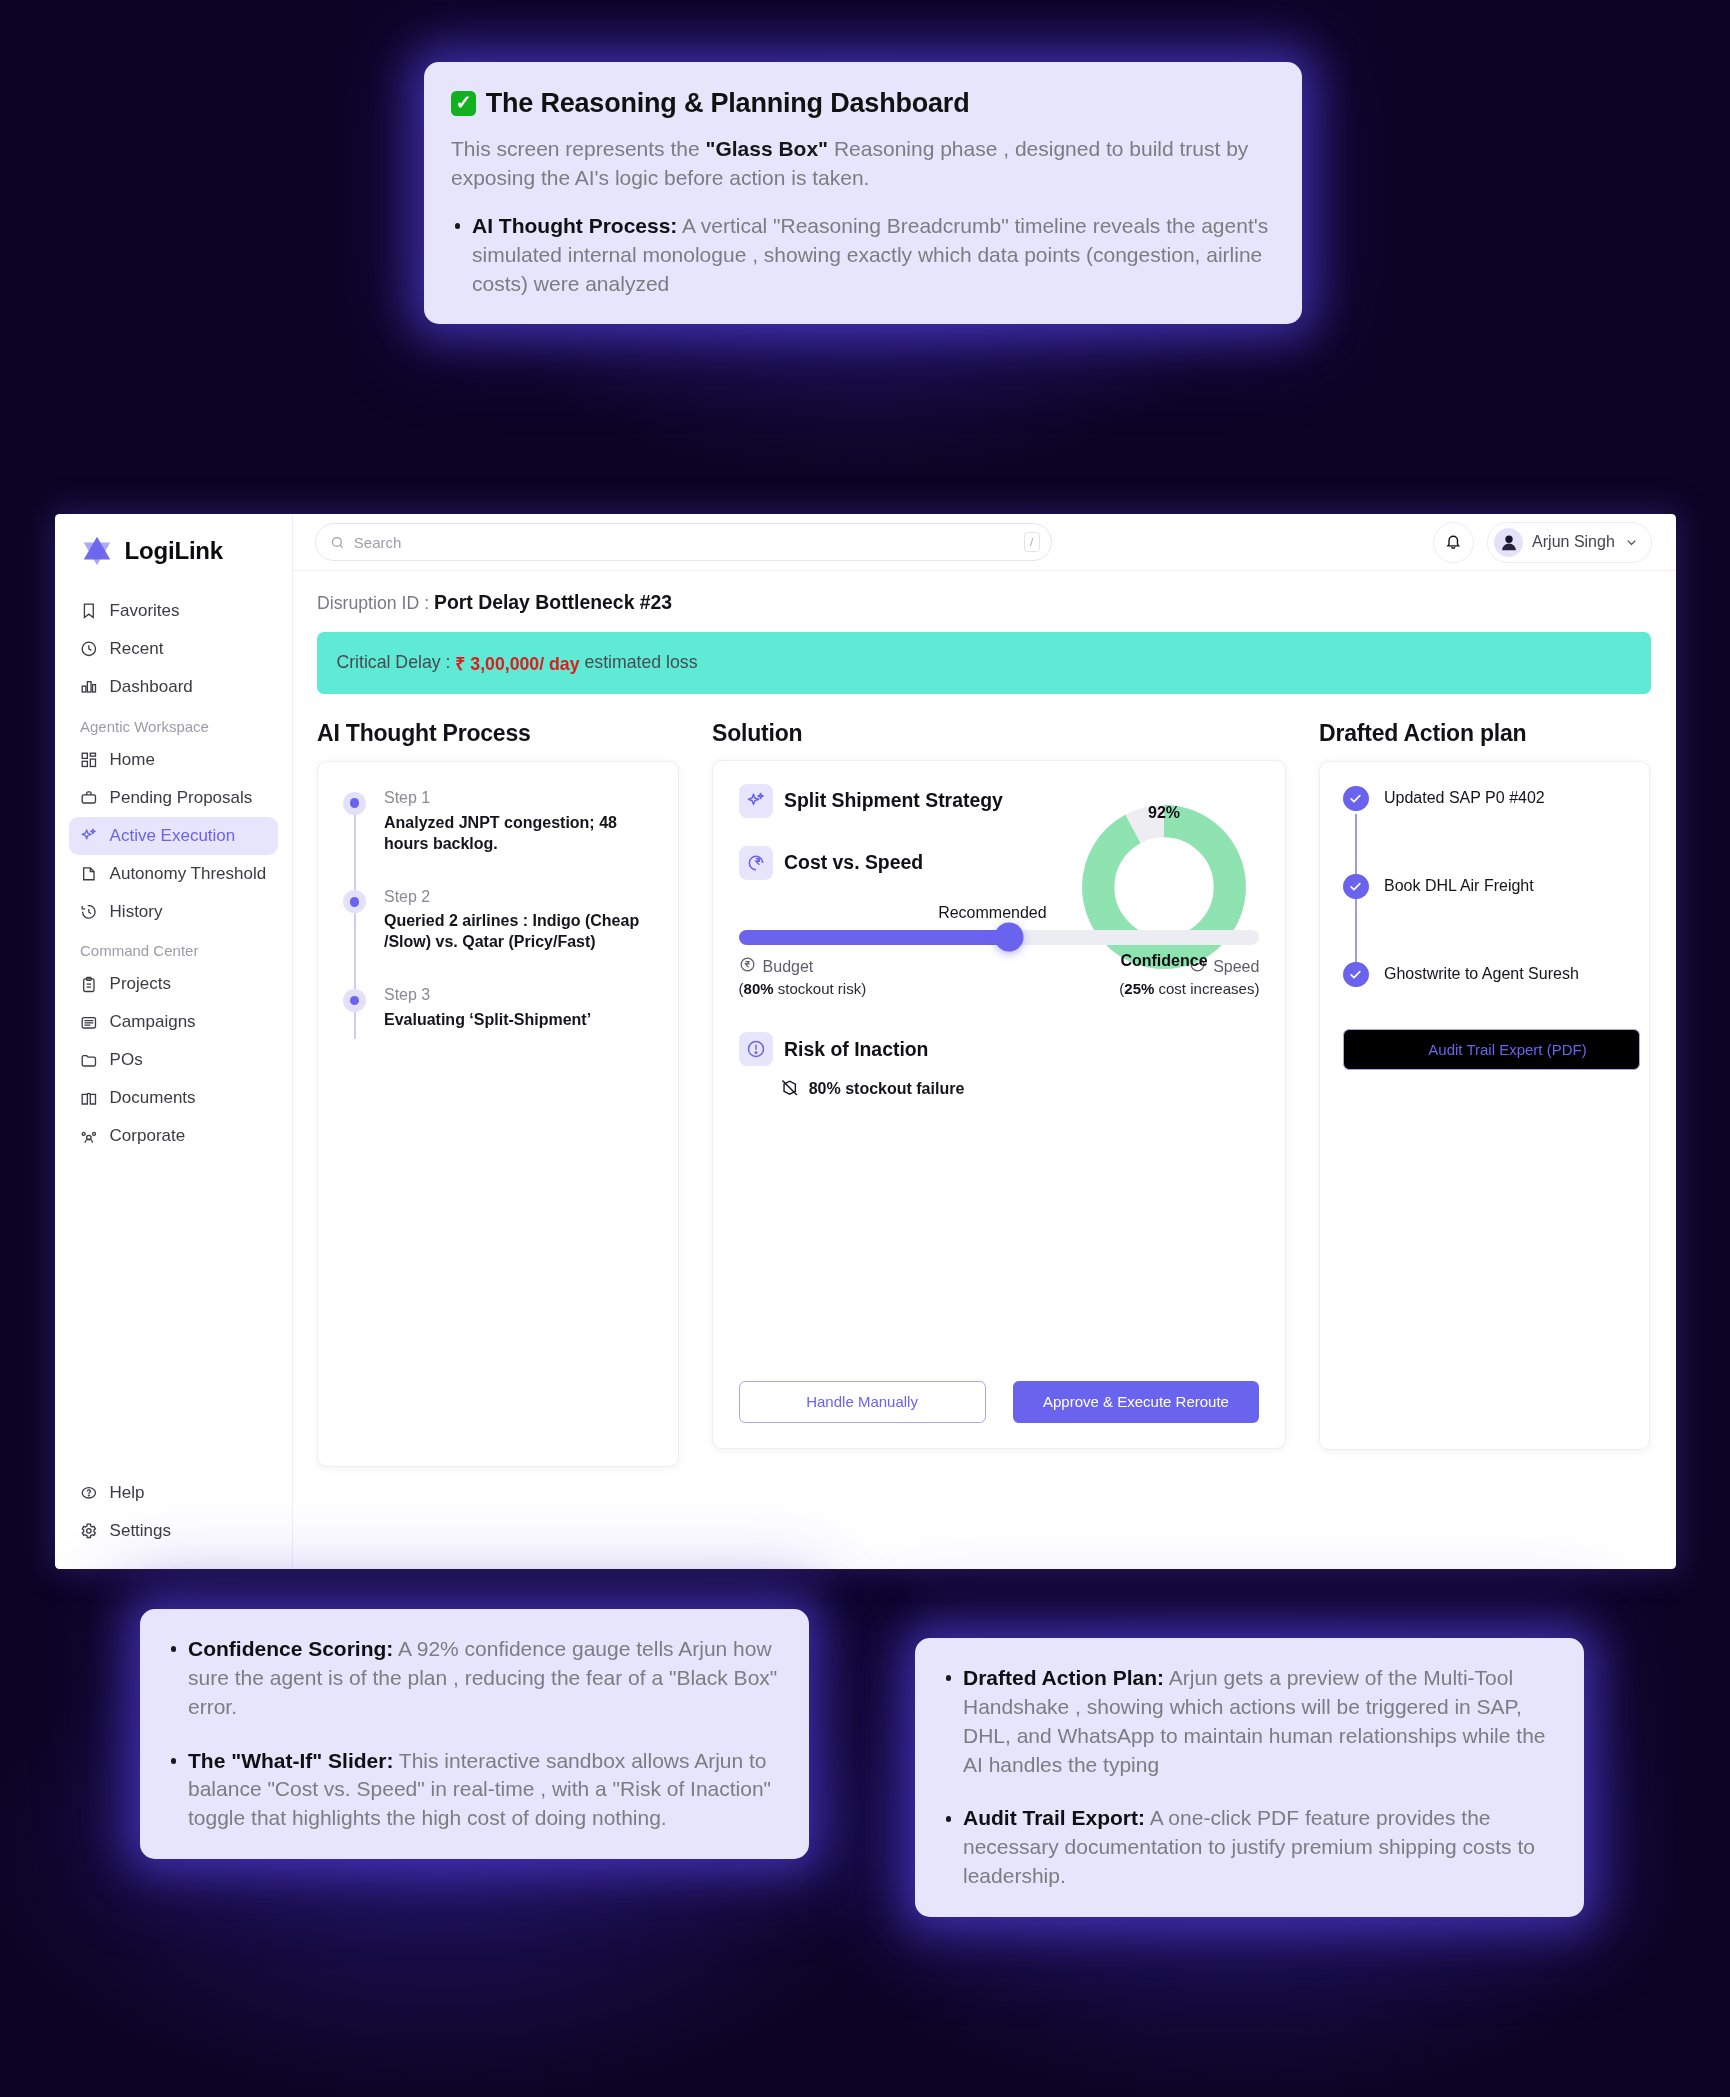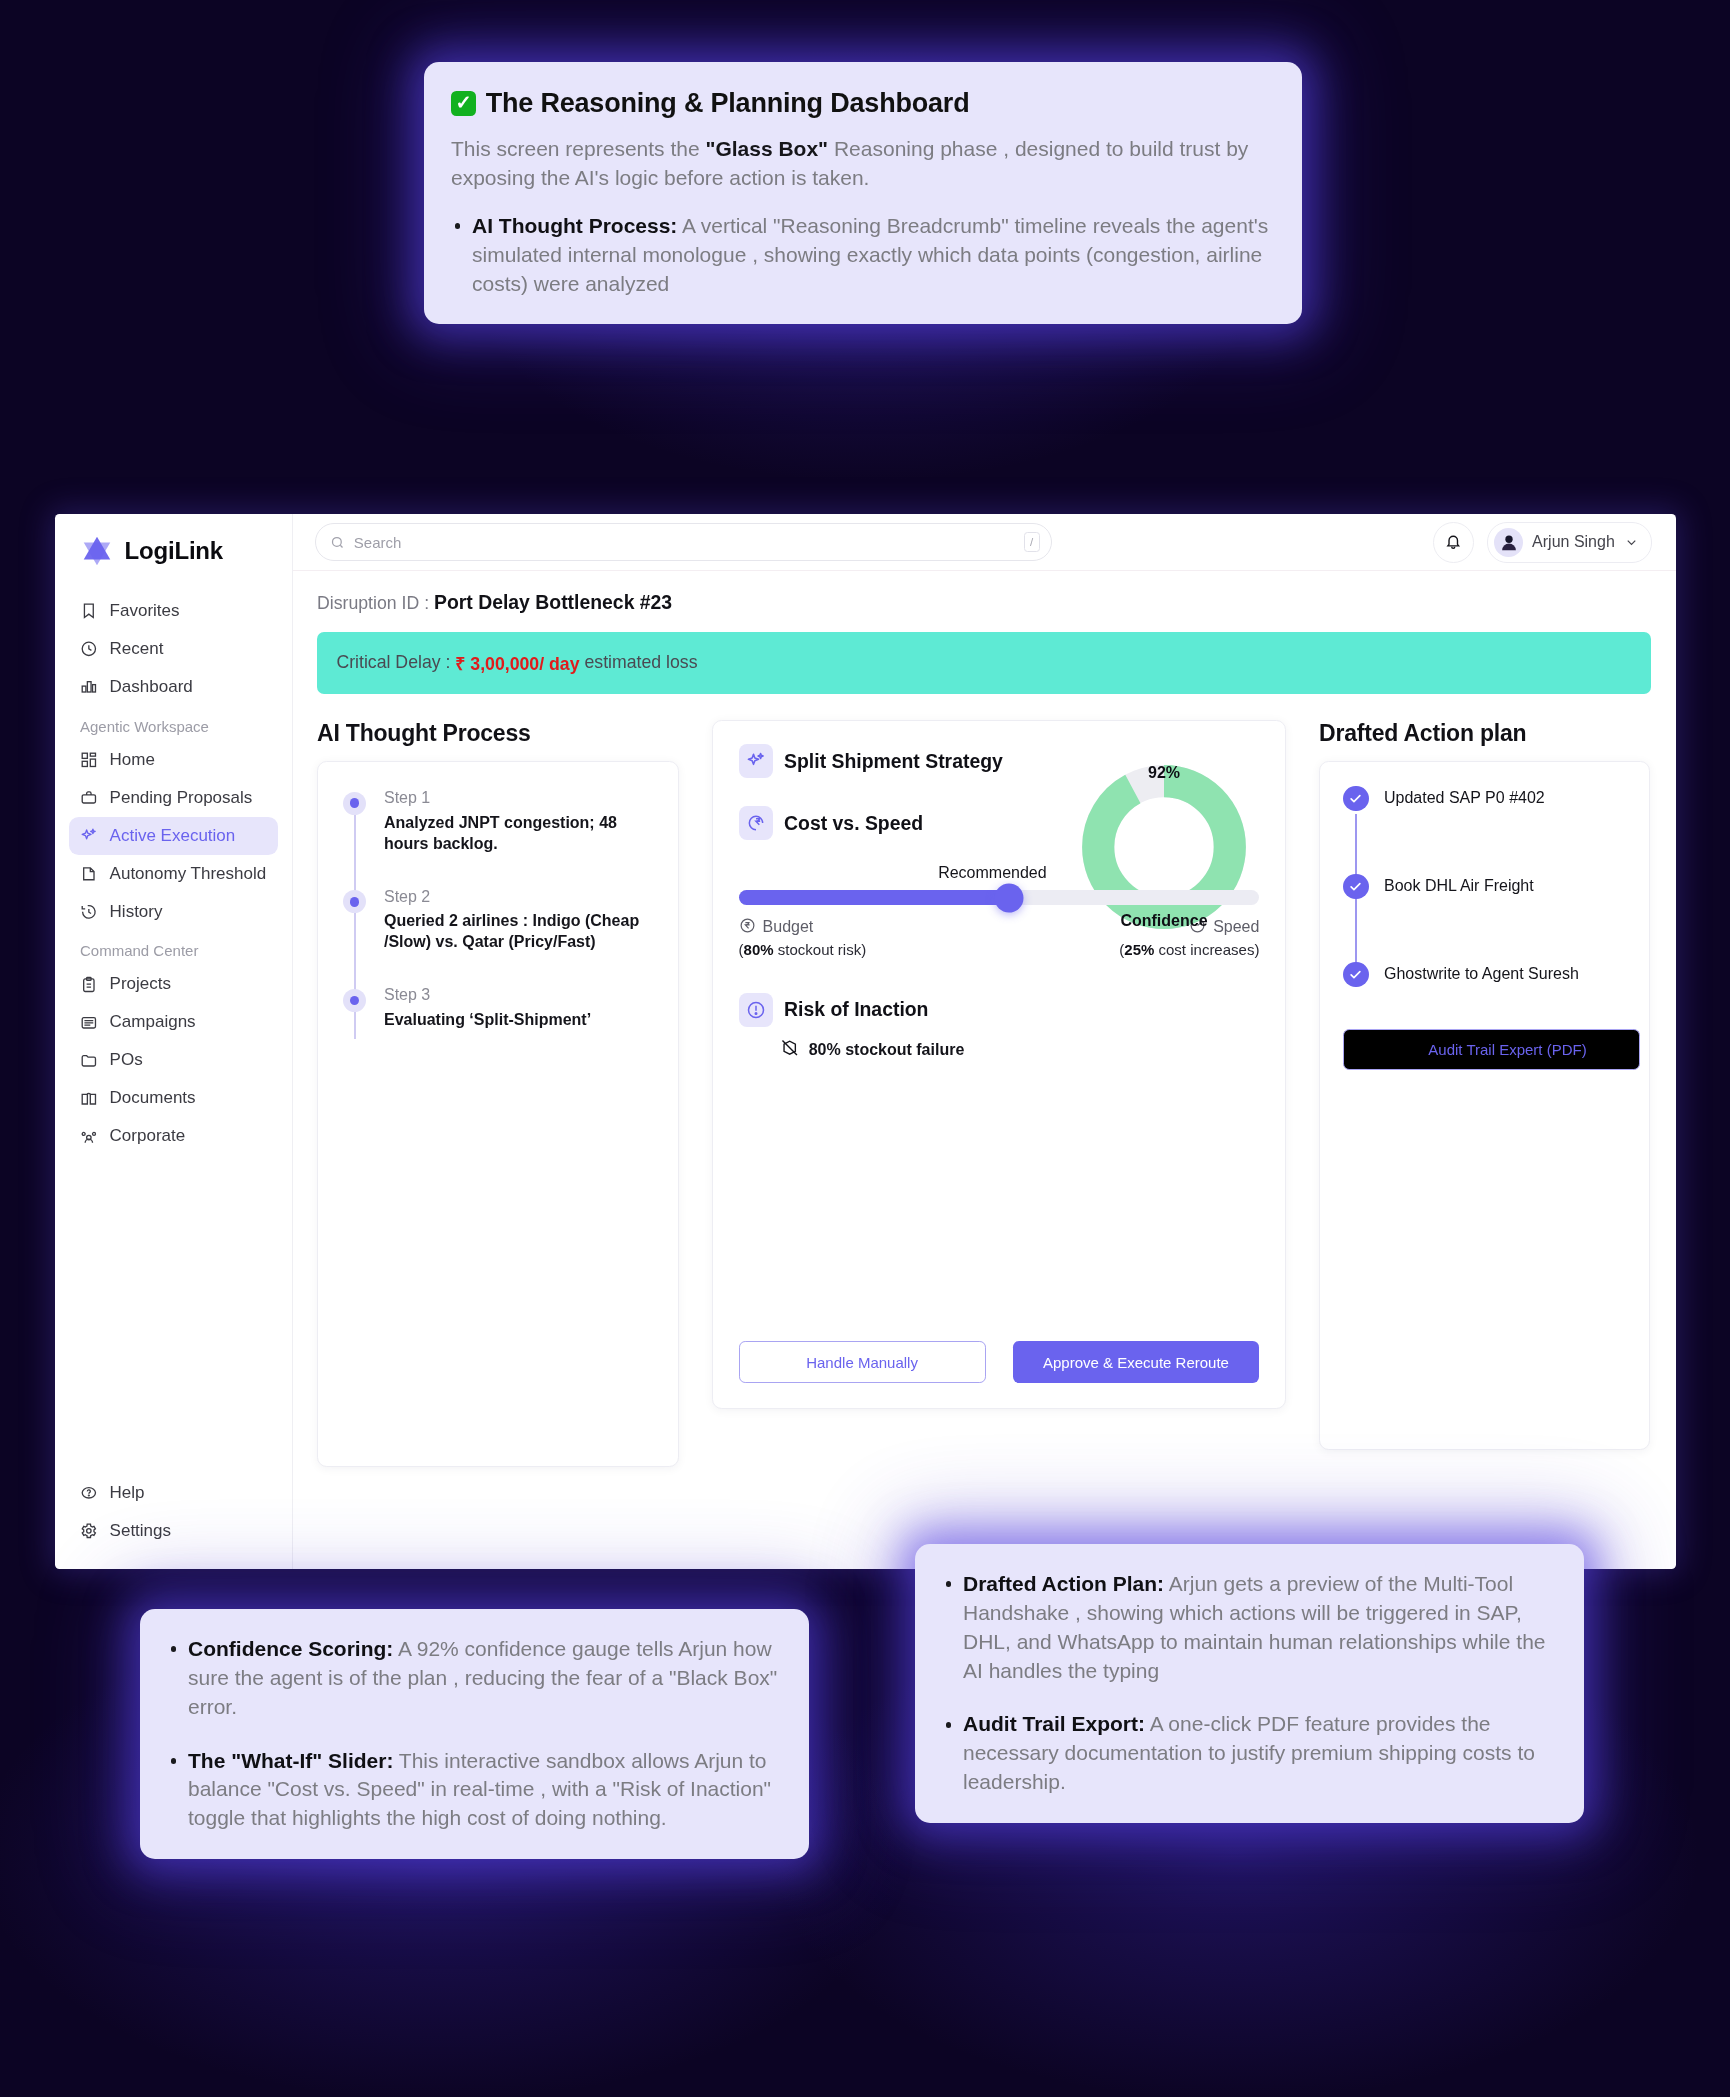--- a/index.html
+++ b/index.html
@@ -48,21 +48,21 @@
   }
   .note-list li:last-child { margin-bottom: 0; }
   .note-list li::before {
     content: ""; position: absolute; left: 3.5px; top: 11.5px;
     width: 5.7px; height: 5.7px; border-radius: 50%; background: #1A1A1E;
   }
   .note-list li b { color: #101014; font-weight: 700; }
 
   #note-top   { left: 424px;  top: 62px;  width: 878px; }
   #note-bl    { left: 140px;  top: 1609px; width: 669px; }
-  #note-br    { left: 915px; top: 1544px; width: 669px; }
+  #note-br    { left: 915px; top: 1638px; width: 669px; }
 
   
   #app {
     position: absolute; left: 55px; top: 514px;
     width: 1621px; height: 1055px;
     background: #FFFFFF; border-radius: 4.4px; overflow: hidden;
     display: flex;
     box-shadow: 0 0 31px 4.4px rgba(100,80,240,0.25);
   }
 
@@ -496,20 +496,21 @@
               <div class="tl-step">
                 <span class="tl-dot"></span>
                 <div class="tl-label">Step 3</div>
                 <div class="tl-text">Evaluating ‘Split-Shipment’</div>
               </div>
             </div>
           </div>
         </div>
 
         <div class="col-mid">
+          <div class="col-head">Solution</div>
           <div class="card" id="solution-card">
 
             <div class="gauge-wrap">
               <svg viewBox="0 0 120 120" width="168" height="168">
                 <circle cx="60" cy="60" r="47" fill="none" stroke="#EDEDF2" stroke-width="23"></circle>
                 <circle id="gauge-arc" cx="60" cy="60" r="47" fill="none" stroke="#8FE3B0" stroke-width="23" stroke-linecap="butt" transform="rotate(-90 60 60)" stroke-dasharray="271.6849326824453 23.624776754995253" stroke-dashoffset="0"></circle>
               </svg>
               <div class="gauge-center">
                 <div>92%</div>
                 <div>Confidence</div>

